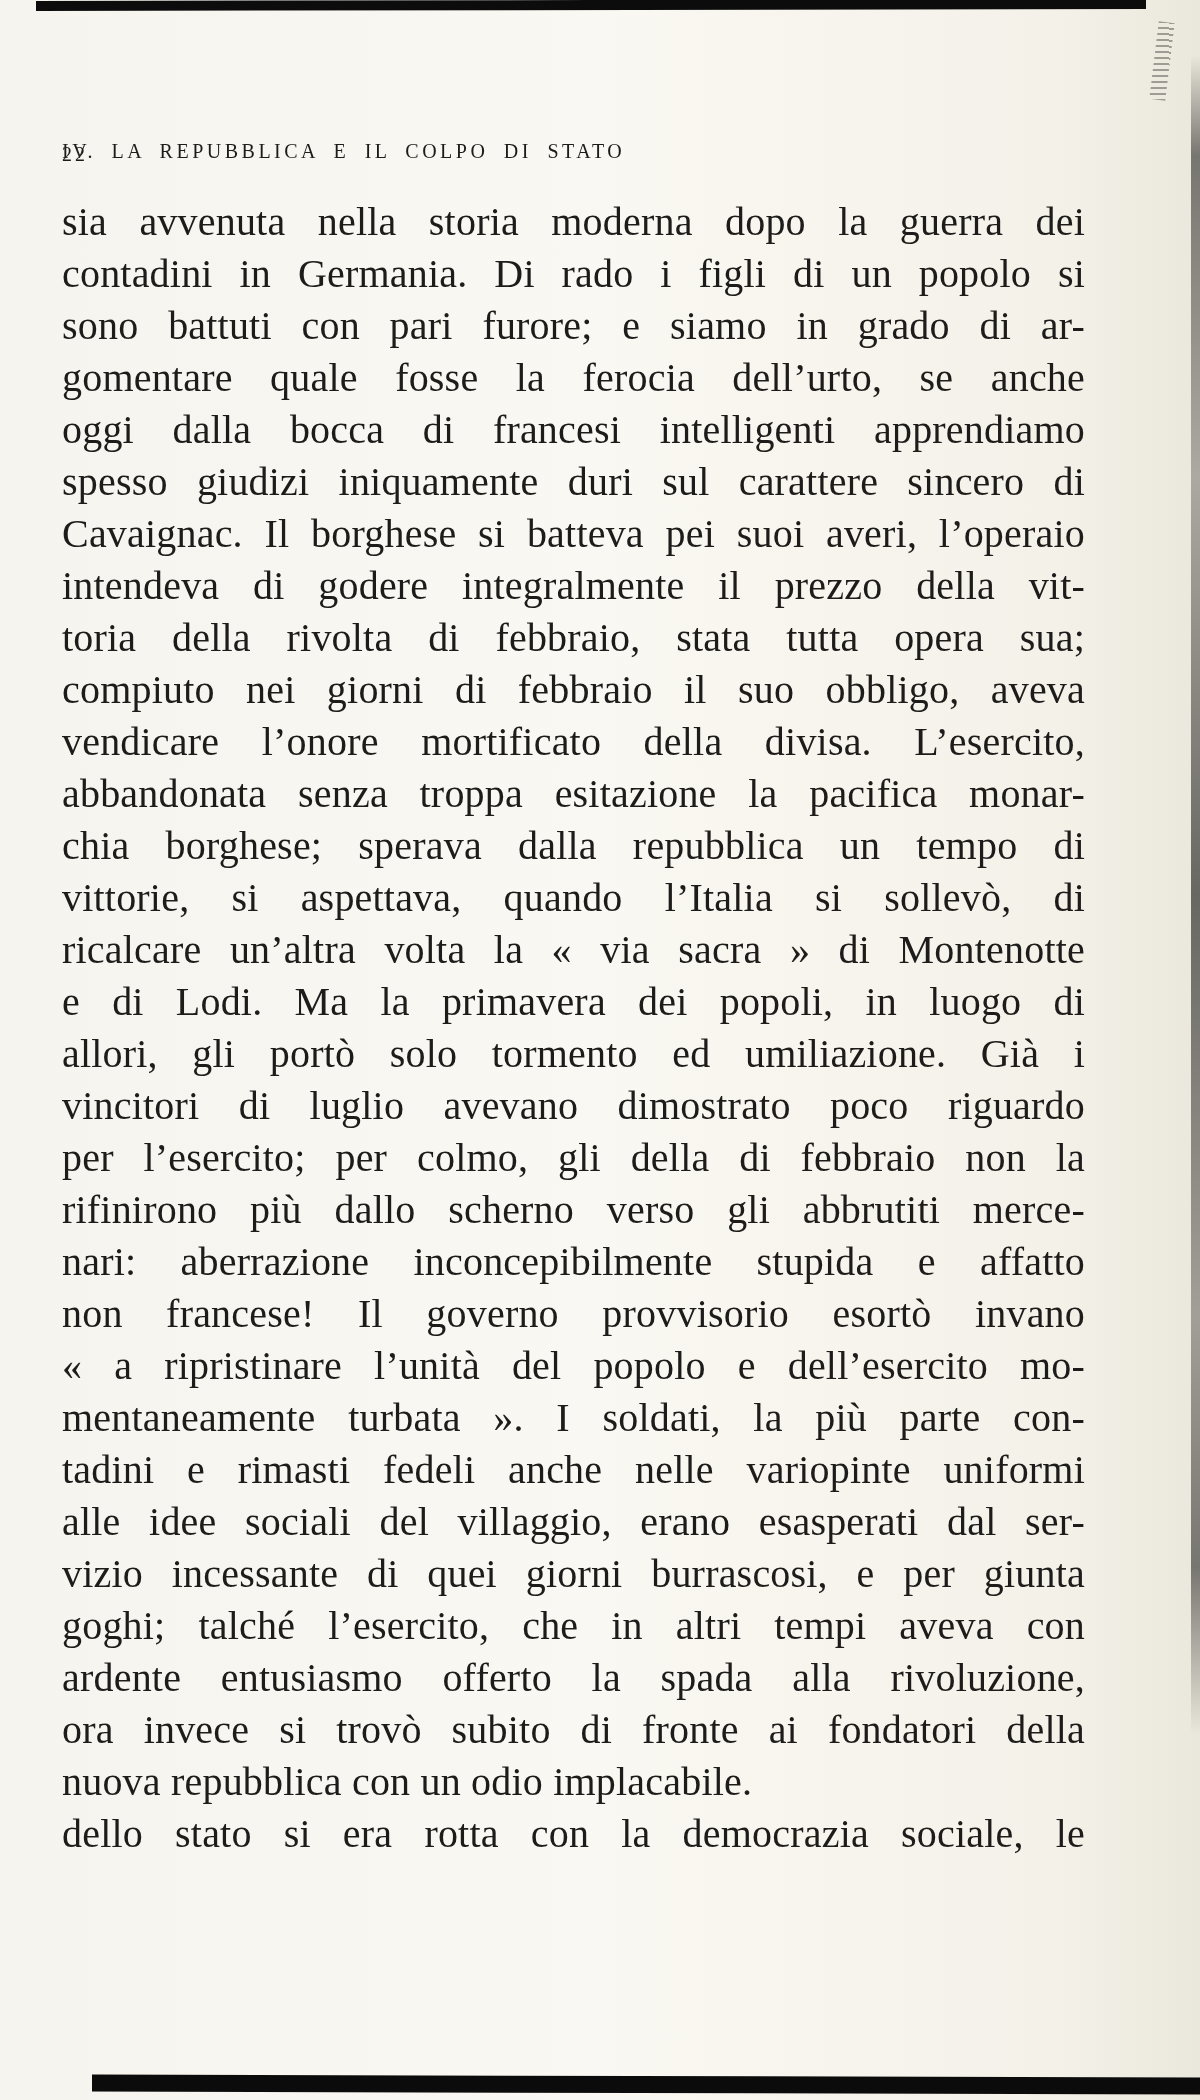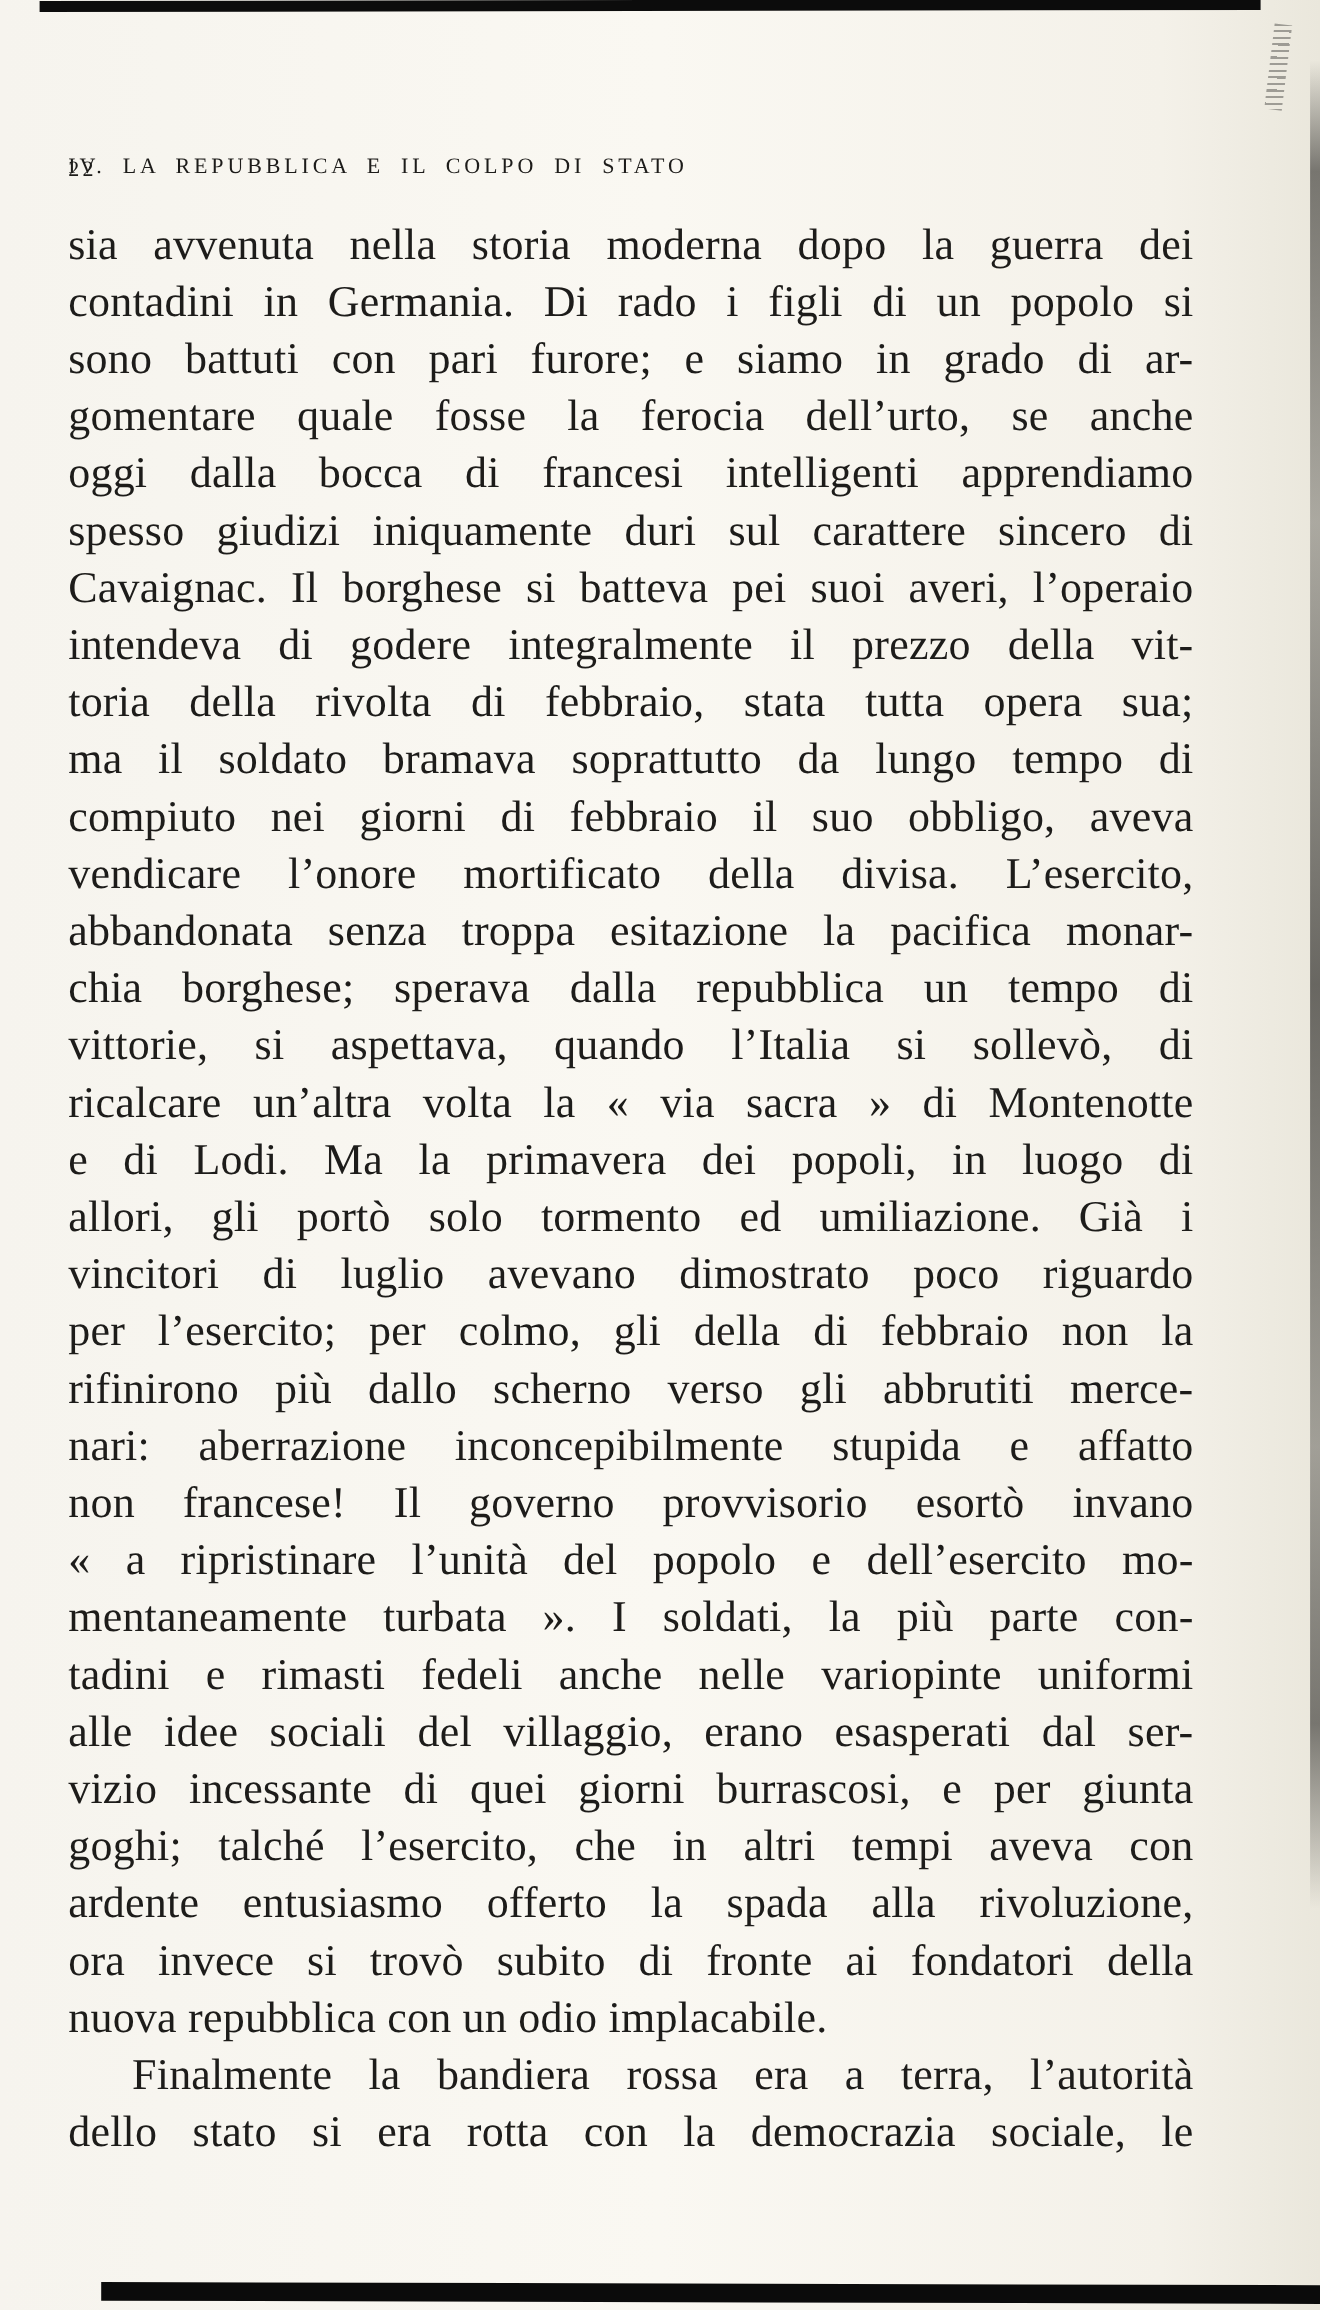--- a/index.html
+++ b/index.html
@@ -86,21 +86,20 @@
   <div class="text-block">
       <div class="line">sia avvenuta nella storia moderna dopo la guerra dei</div>
       <div class="line">contadini in Germania. Di rado i figli di un popolo si</div>
       <div class="line">sono battuti con pari furore; e siamo in grado di ar-</div>
       <div class="line">gomentare quale fosse la ferocia dell’urto, se anche</div>
       <div class="line">oggi dalla bocca di francesi intelligenti apprendiamo</div>
       <div class="line">spesso giudizi iniquamente duri sul carattere sincero di</div>
       <div class="line">Cavaignac. Il borghese si batteva pei suoi averi, l’operaio</div>
       <div class="line">intendeva di godere integralmente il prezzo della vit-</div>
       <div class="line">toria della rivolta di febbraio, stata tutta opera sua;</div>
-      <div class="line">ma il soldato bramava soprattutto da lungo tempo di</div>
       <div class="line">compiuto nei giorni di febbraio il suo obbligo, aveva</div>
       <div class="line">vendicare l’onore mortificato della divisa. L’esercito,</div>
       <div class="line">abbandonata senza troppa esitazione la pacifica monar-</div>
       <div class="line">chia borghese; sperava dalla repubblica un tempo di</div>
       <div class="line">vittorie, si aspettava, quando l’Italia si sollevò, di</div>
       <div class="line">ricalcare un’altra volta la « via sacra » di Montenotte</div>
       <div class="line">e di Lodi. Ma la primavera dei popoli, in luogo di</div>
       <div class="line">allori, gli portò solo tormento ed umiliazione. Già i</div>
       <div class="line">vincitori di luglio avevano dimostrato poco riguardo</div>
       <div class="line">per l’esercito; per colmo, gli della di febbraio non la</div>
@@ -109,17 +108,16 @@
       <div class="line">non francese! Il governo provvisorio esortò invano</div>
       <div class="line">« a ripristinare l’unità del popolo e dell’esercito mo-</div>
       <div class="line">mentaneamente turbata ». I soldati, la più parte con-</div>
       <div class="line">tadini e rimasti fedeli anche nelle variopinte uniformi</div>
       <div class="line">alle idee sociali del villaggio, erano esasperati dal ser-</div>
       <div class="line">vizio incessante di quei giorni burrascosi, e per giunta</div>
       <div class="line">goghi; talché l’esercito, che in altri tempi aveva con</div>
       <div class="line">ardente entusiasmo offerto la spada alla rivoluzione,</div>
       <div class="line">ora invece si trovò subito di fronte ai fondatori della</div>
       <div class="line end">nuova repubblica con un odio implacabile.</div>
-      <div class="line indent">Finalmente la bandiera rossa era a terra, l’autorità</div>
       <div class="line">dello stato si era rotta con la democrazia sociale, le</div>
     </div>
 
 </div>
 
 </body></html>

